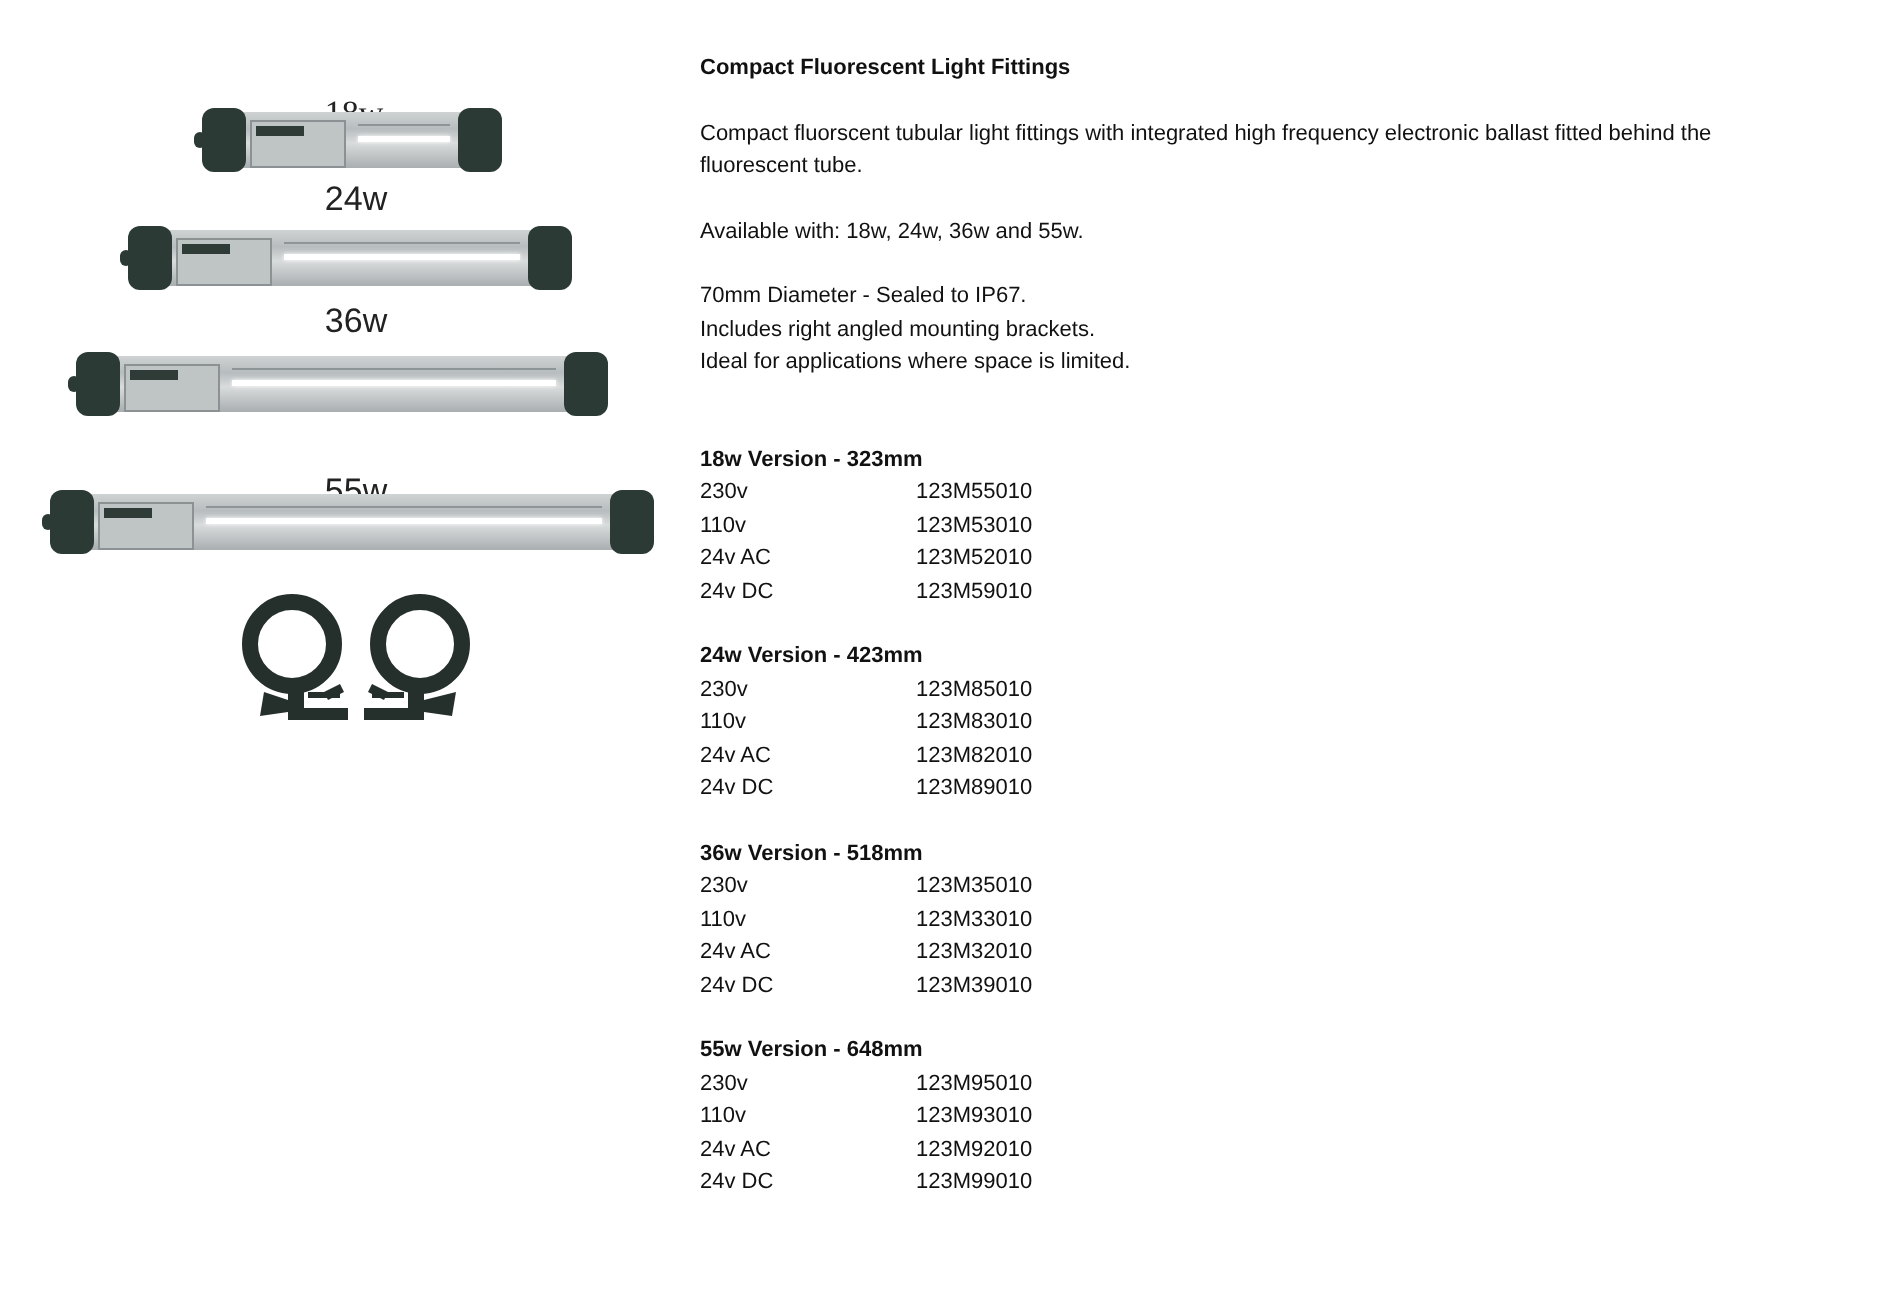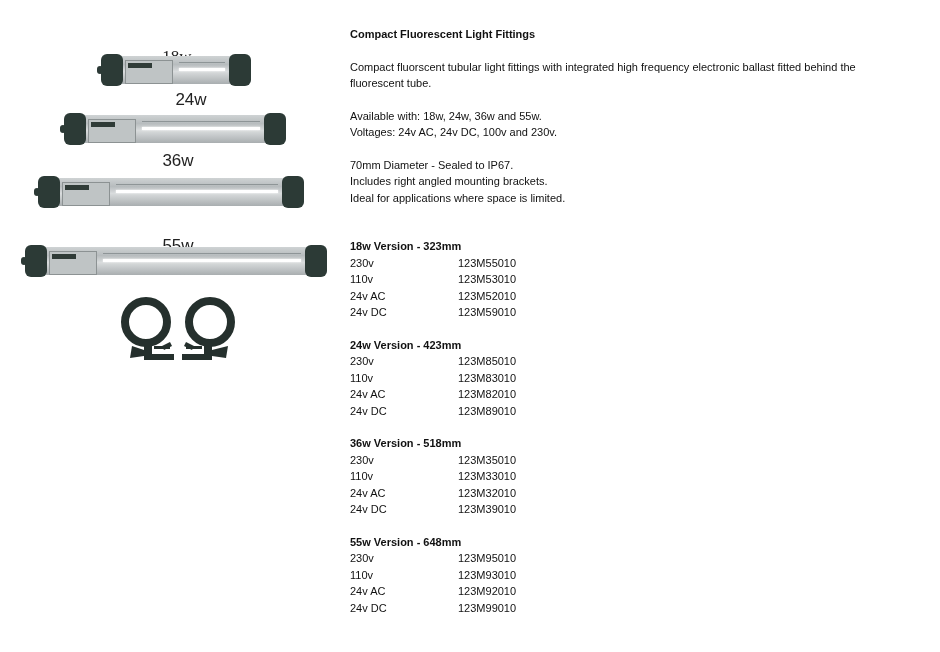--- a/index.html
+++ b/index.html
@@ -37,21 +37,21 @@
       <div class="body"></div>
       <div class="capL"></div>
       <div class="capR"></div>
     <div class="ballast">
         <i></i>
       </div>
       <div class="line"></div>
       <div class="lamp"></div>
   </div>
 
-  <div class="label" style="left:151px;top:90px;">24w</div>
+  <div class="label" style="left:138px;top:90px;">24w</div>
   <div class="tube" style="left:64px;top:113px;width:222px;">
     <div class="knob"></div>
       <div class="body"></div>
       <div class="capL"></div>
       <div class="capR"></div>
     <div class="ballast">
         <i></i>
       </div>
       <div class="line"></div>
       <div class="lamp"></div>
@@ -104,21 +104,20 @@
 </div>
 
 <div class="right">
   <div class="title">Compact Fluorescent Light Fittings</div>
   <div class="para">
     <div>Compact fluorscent tubular light fittings with integrated high frequency electronic ballast fitted behind the</div>
     <div>fluorescent tube.</div>
   </div>
   <div class="para">
     <div>Available with: 18w, 24w, 36w and 55w.</div>
-    <div>Voltages: 24v AC, 24v DC, 100v and 230v.</div>
   </div>
   <div class="para" style="margin-bottom:32px;">
     <div>70mm Diameter - Sealed to IP67.</div>
     <div>Includes right angled mounting brackets.</div>
     <div>Ideal for applications where space is limited.</div>
   </div>
 
   <div class="section">
     <div class="sec-head">18w Version - 323mm</div>
     <div class="row">

